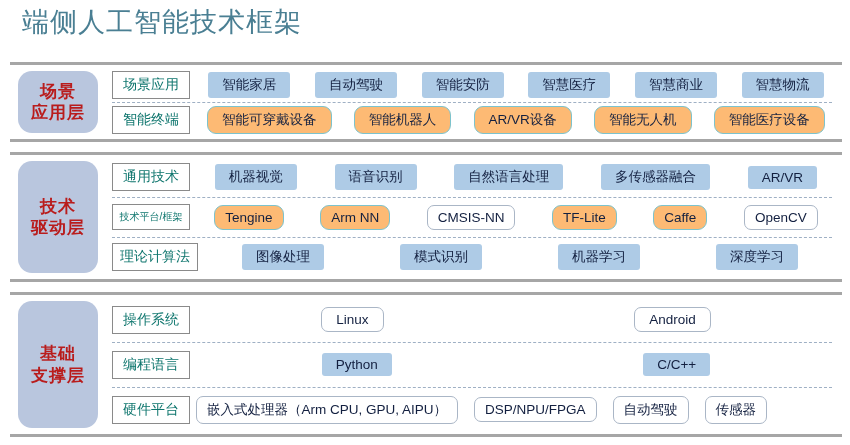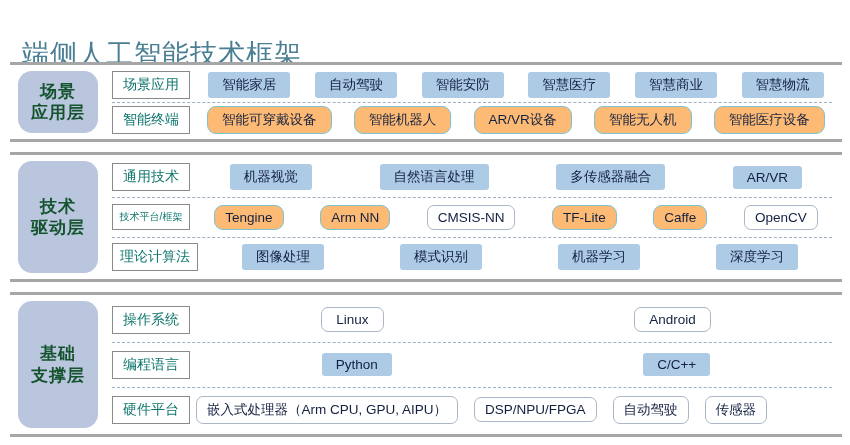--- a/index.html
+++ b/index.html
@@ -13,21 +13,20 @@
   .page{position:relative;width:850px;height:445px;}
 
   
   .title{
     position:absolute;left:22px;top:4px;
     font-size:27px;
     letter-spacing:1px;
     color:#4a7f93;
     font-family:"Liberation Serif","DejaVu Serif",serif;
     white-space:nowrap;
-    margin-top:32px;
   }
 
   
   .section{
     position:absolute;left:10px;width:832px;
     box-sizing:border-box;
     border-top:3px solid #a6a6a6;
     border-bottom:3px solid #a6a6a6;
     background:#ffffff;
     display:flex;
@@ -43,21 +42,21 @@
     margin:6px 0 6px 8px;
     border-radius:14px;
     background:#b9c6de;
     display:flex;
     align-items:center;
     justify-content:center;
     text-align:center;
     font-size:17px;
     font-weight:bold;
     line-height:1.25;
-    color:#14532d;
+    color:#b91c1c;
     letter-spacing:1px;
   }
   .layer-label span{display:block;}
 
   
   .rows{
     flex:1 1 auto;
     display:flex;
     flex-direction:column;
     justify-content:space-around;
@@ -180,20 +179,21 @@
         <span>技术</span>
         <span>驱动层</span>
       </div>
     </div>
     <div class="rows">
 
       <div class="row">
         <div class="row-label">通用技术</div>
         <div class="pills even">
           <div class="pill filled">机器视觉</div>
+          <div class="pill filled">语音识别</div>
           <div class="pill filled">自然语言处理</div>
           <div class="pill filled">多传感器融合</div>
           <div class="pill filled">AR/VR</div>
         </div>
       </div>
 
       <div class="row">
         <div class="row-label small">技术平台/框架</div>
         <div class="pills even">
           <div class="pill teal wide">Tengine</div>

